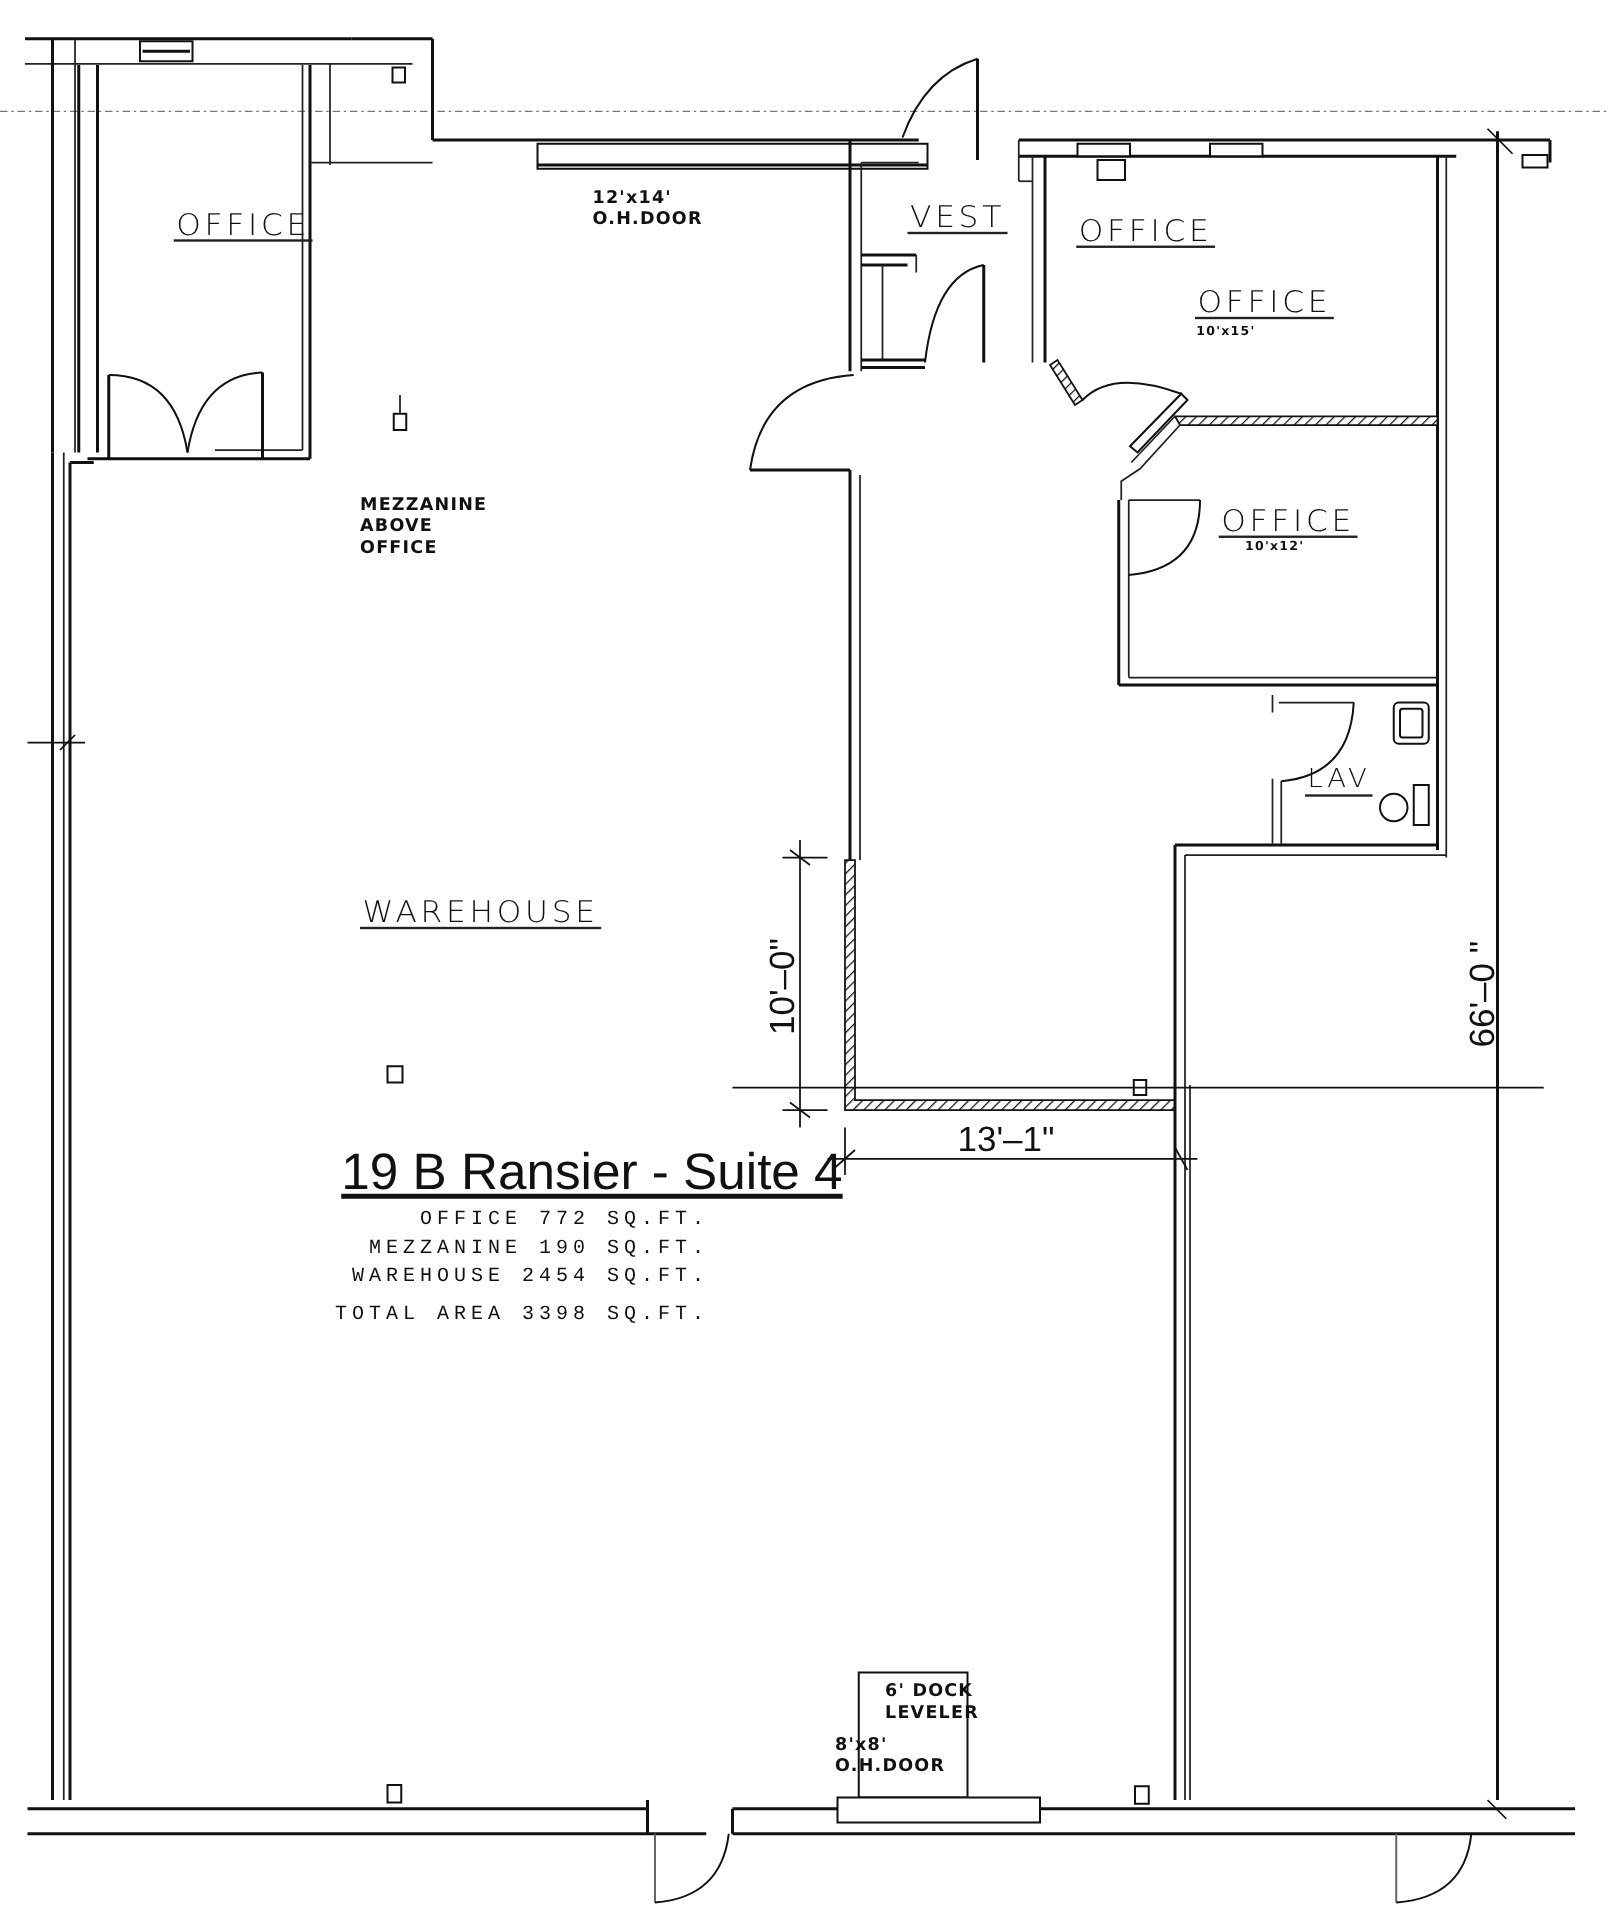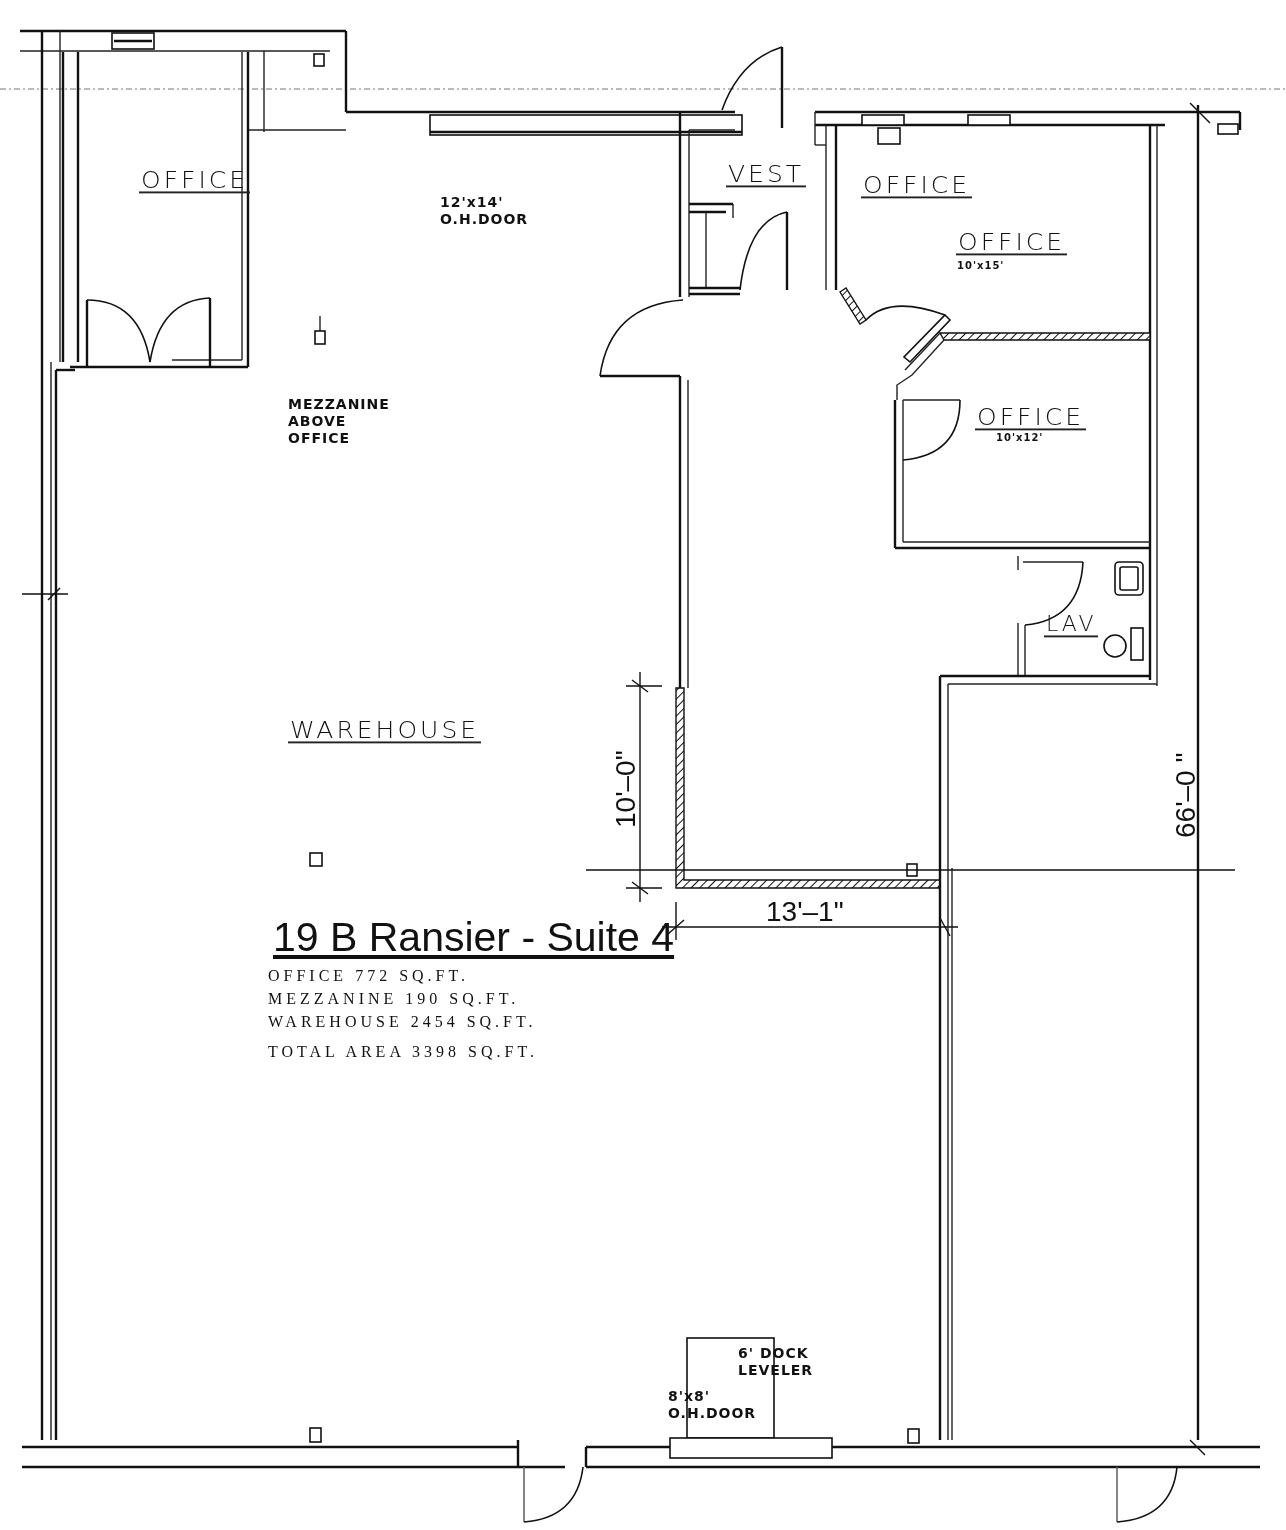--- a/index.html
+++ b/index.html
@@ -15,21 +15,21 @@
     .fixture { fill: #fff; stroke: #111; stroke-width: 1.6; }
     .window { fill: #fff; stroke: #111; stroke-width: 1.6; }
 
     .lbl { position: absolute; font-family: "DejaVu Sans", sans-serif; color: #111; white-space: nowrap; }
     .room-label { font-size: 25px; letter-spacing: 3px; font-weight: 300; border-bottom: 2px solid #222; line-height: 24px; padding: 0 2px; transform: scaleY(0.95); }
     .room-dim { font-size: 10px; font-weight: bold; letter-spacing: 1px; }
     .note { font-size: 14px; font-weight: bold; letter-spacing: 1px; line-height: 17px; }
     .dim-text { font-family: "Liberation Sans", sans-serif; font-size: 28px; }
     .dim-vert { transform-origin: left top; transform: rotate(-90deg); }
     .title { font-family: "Liberation Sans", sans-serif; font-size: 41px; text-decoration: underline; text-underline-offset: 4px; }
-    .area { font-family: Liberation Serif, serif; font-size: 16px; letter-spacing: 4px; line-height: 23px; }
+    .area { font-family: Liberation Mono, monospace; font-size: 16px; letter-spacing: 4px; line-height: 23px; text-align: right; }
   </style>
 </head>
 <body>
 
 <svg id="plan" viewBox="0 0 1286 1530" xmlns="http://www.w3.org/2000/svg">
   <defs>
     <pattern id="hatchPat" width="6" height="6" patternUnits="userSpaceOnUse" patternTransform="rotate(45)">
       <rect width="6" height="6" fill="#fff"></rect>
       <line x1="0" y1="0" x2="0" y2="6" stroke="#111" stroke-width="2"></line>
     </pattern>
@@ -195,21 +195,21 @@
     <line class="dim" x1="940" y1="918" x2="950" y2="936"></line>
   </g>
 
   <rect class="fixture" x="310" y="853" width="12" height="13"></rect>
 
   <line class="dim" x1="1185" y1="1447" x2="1235" y2="1447"></line>
   <line class="dim" x1="1190" y1="1440" x2="1205" y2="1455"></line>
 </svg>
 
 <div class="lbl room-label" style="left:139px; top:168px;">OFFICE</div>
-<div class="lbl note" style="left:440px; top:150px;margin-top:44px;">
+<div class="lbl note" style="left:474px; top:150px;">
   <div>12'x14'</div>
   <div>O.H.DOOR</div>
 </div>
 <div class="lbl room-label" style="left:726px; top:162px;">VEST</div>
 <div class="lbl room-label" style="left:861px; top:173px;">OFFICE</div>
 <div class="lbl room-label" style="left:956px; top:230px;">OFFICE</div>
 <div class="lbl room-dim" style="left:957px; top:260px;">10'x15'</div>
 <div class="lbl note" style="left:288px; top:396px;">
   <div>MEZZANINE</div>
   <div>ABOVE</div>
@@ -225,20 +225,20 @@
 <div class="lbl dim-text dim-vert" style="left:1170px; top:838px;">66'–0 "</div>
 
 <div class="lbl title" style="left:273px; top:914px;">19 B Ransier - Suite 4</div>
 <div class="lbl area" style="left:268px; top:964px;">
   <div>OFFICE 772 SQ.FT.</div>
   <div>MEZZANINE 190 SQ.FT.</div>
   <div>WAREHOUSE 2454 SQ.FT.</div>
   <div style="margin-top:7px;">TOTAL AREA 3398 SQ.FT.</div>
 </div>
 
-<div class="lbl note" style="left:738px; top:1345px;">
+<div class="lbl note" style="left:708px; top:1345px;">
   <div>6' DOCK</div>
   <div>LEVELER</div>
 </div>
 <div class="lbl note" style="left:668px; top:1388px;">
   <div>8'x8'</div>
   <div>O.H.DOOR</div>
 </div>
 
 </body></html>

